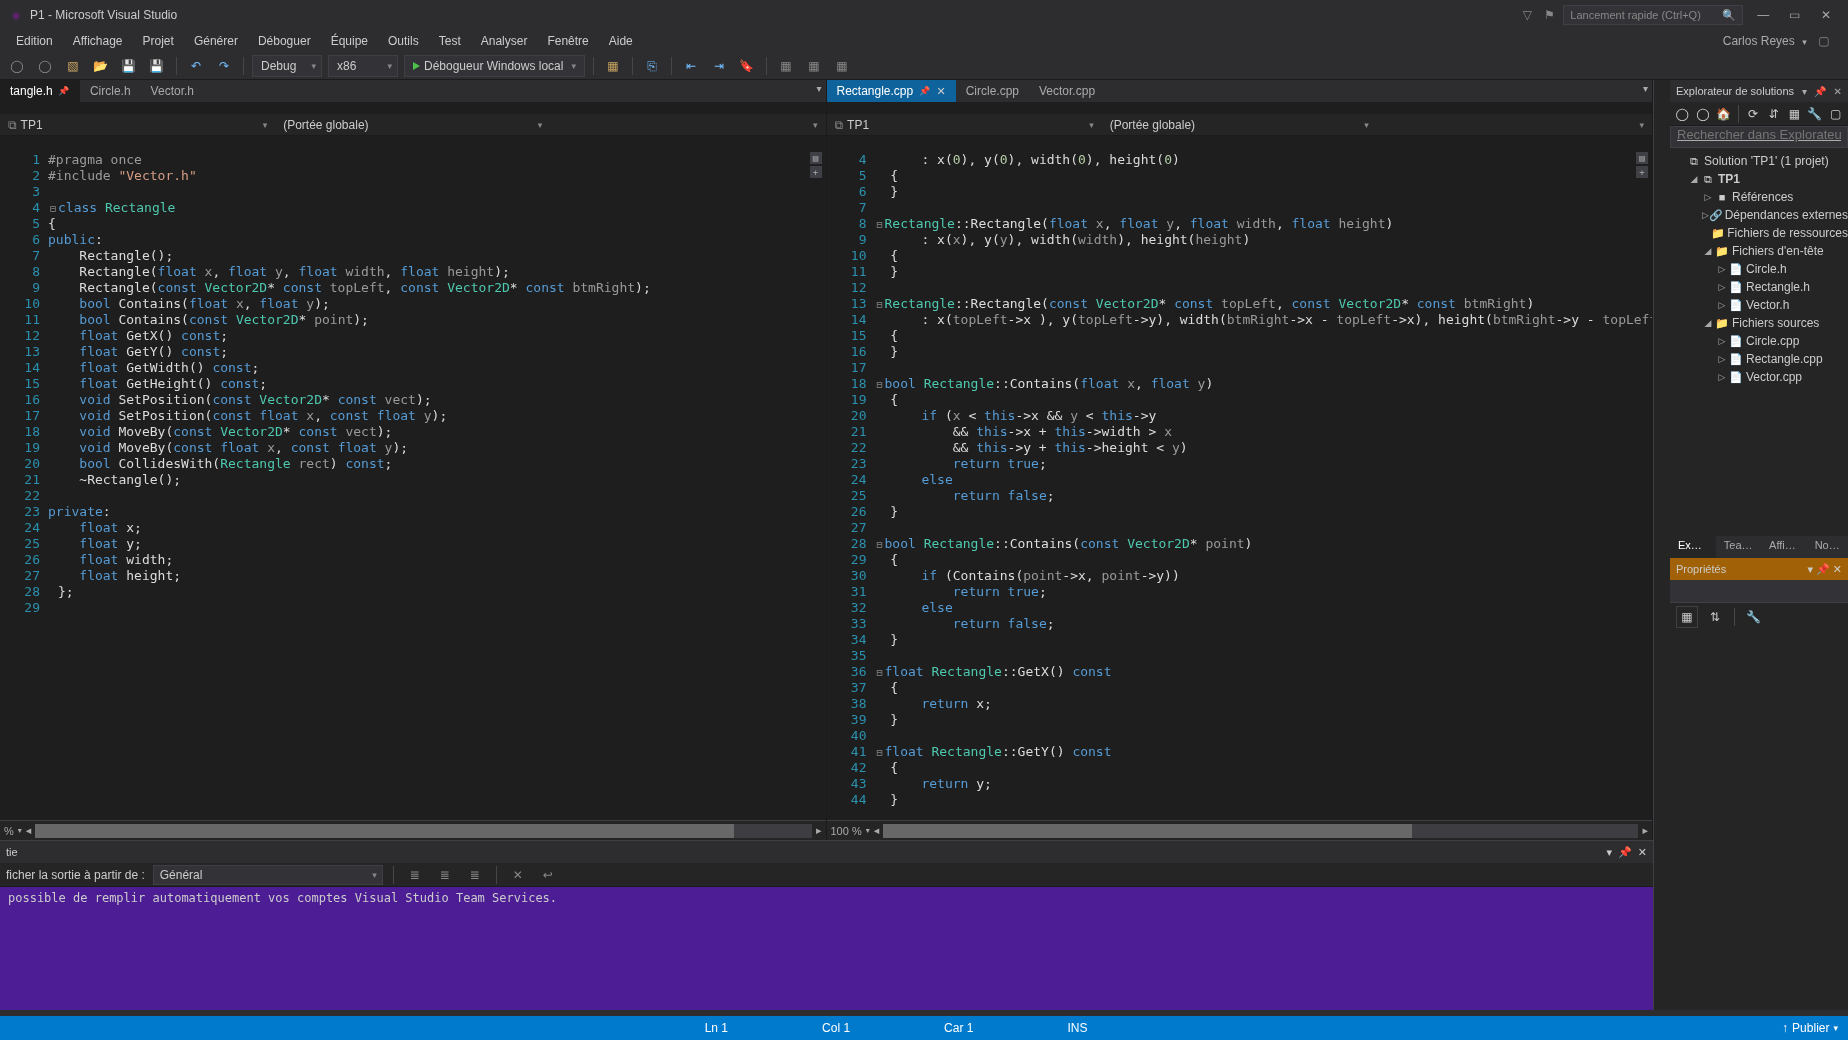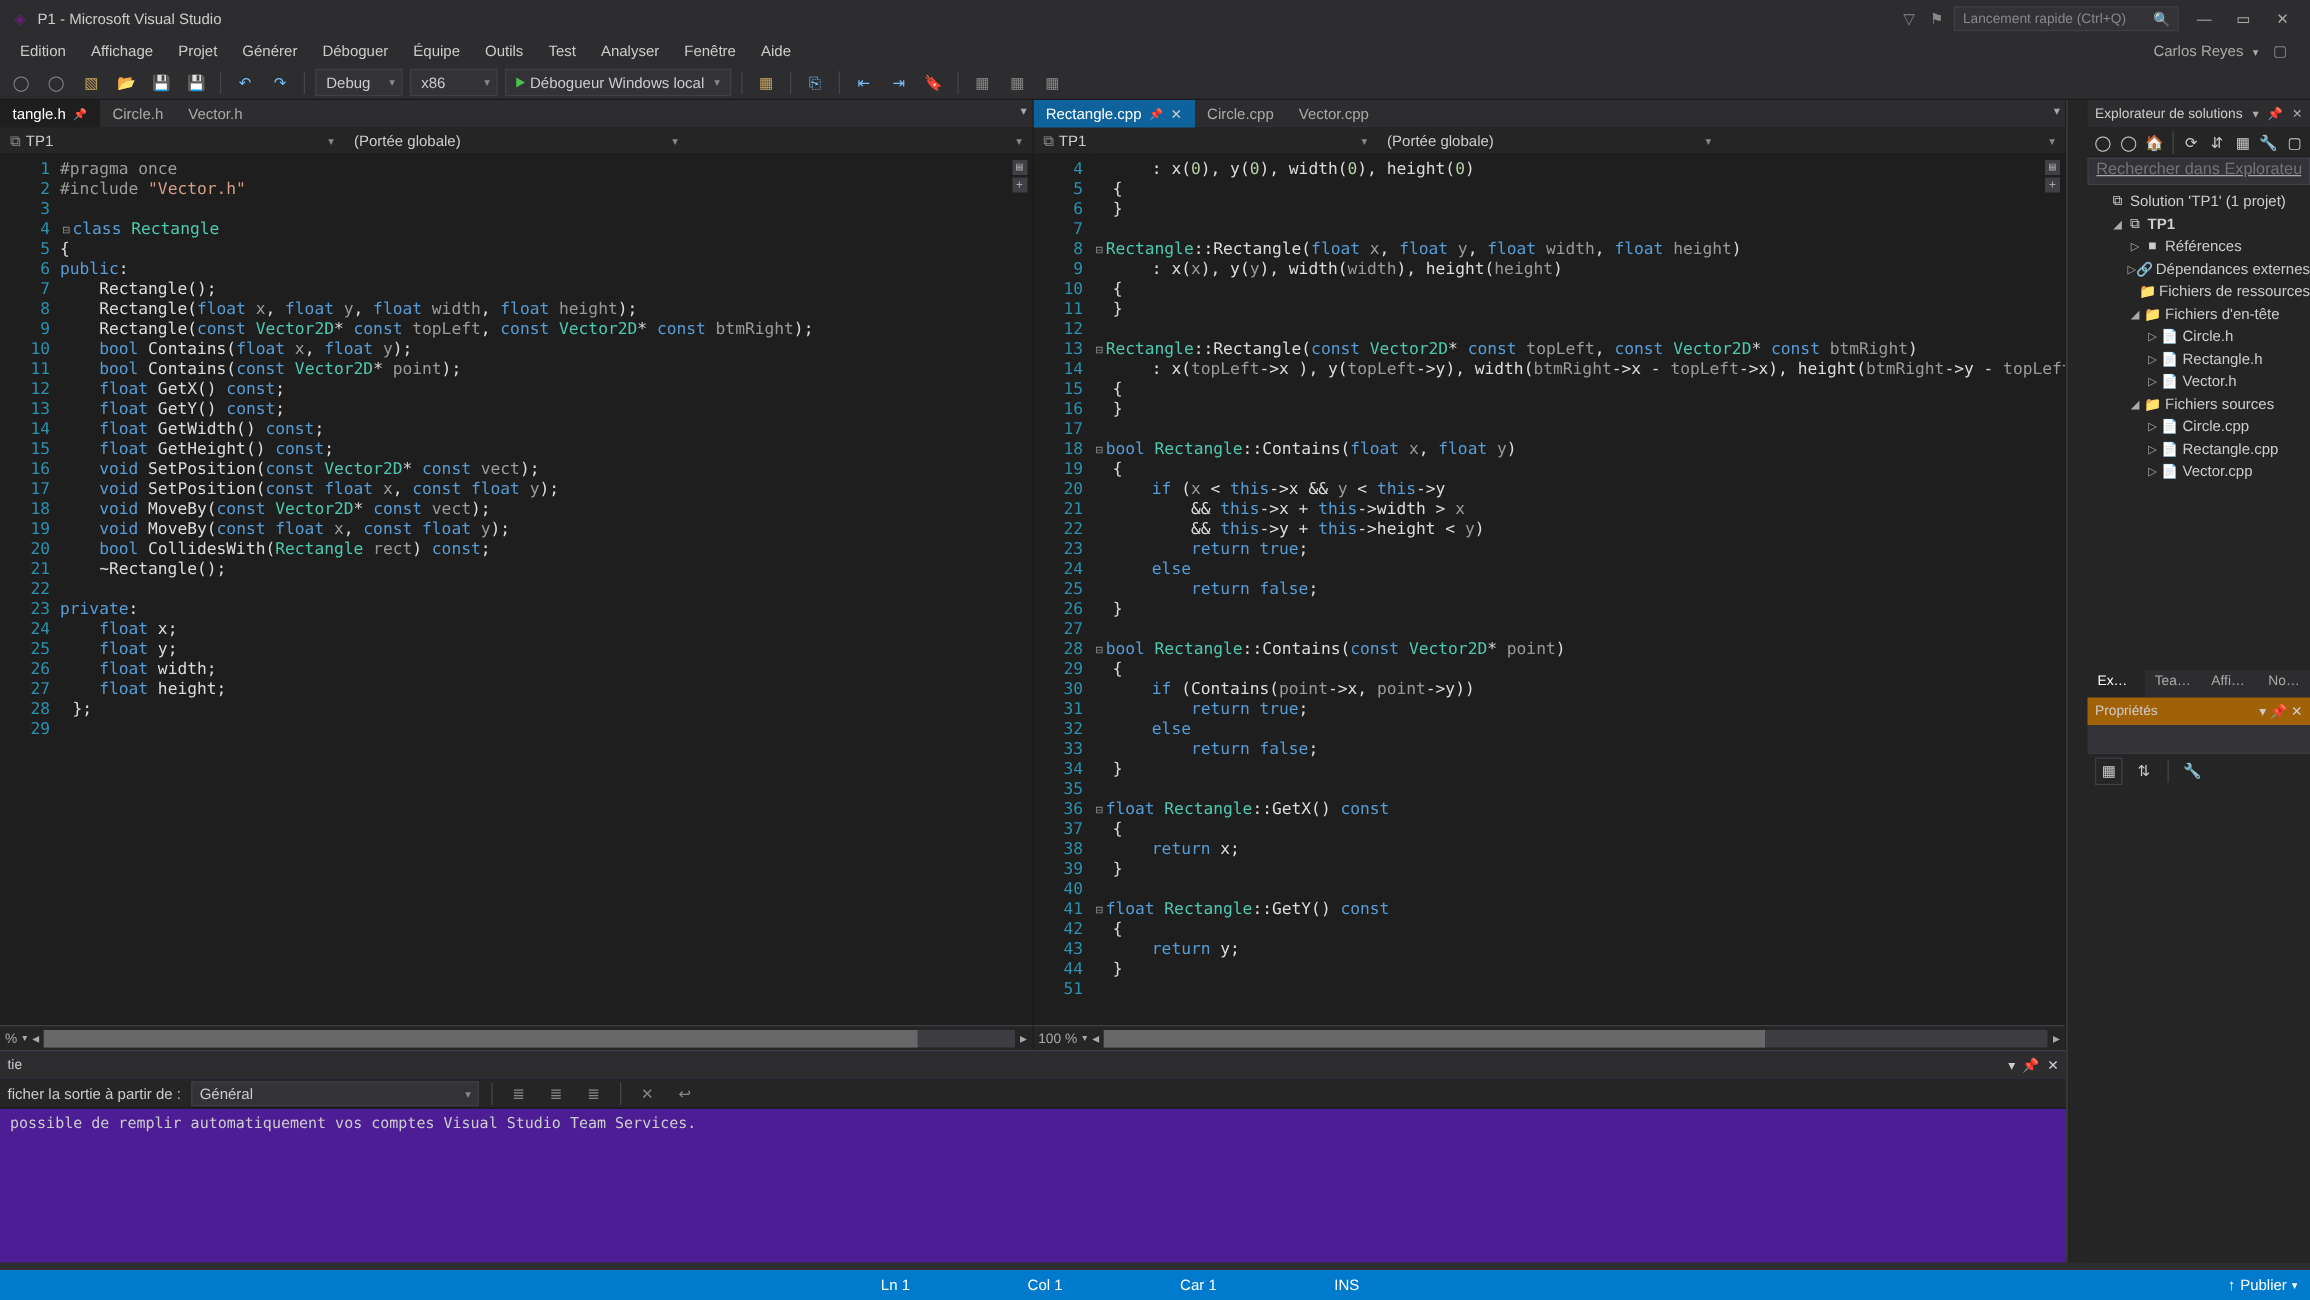--- a/index.html
+++ b/index.html
@@ -17,21 +17,21 @@
 .toolbar { height:28px; background:#2d2d30; border-bottom:1px solid #1b1b1c; display:flex; align-items:center; padding:0 6px; gap:6px; }
 .tb-btn { width:22px; height:22px; display:inline-flex; align-items:center; justify-content:center; cursor:pointer; }
 .tb-combo { height:22px; background:#333337; border:1px solid #3f3f46; color:#ccc; padding:0 18px 0 8px; font-size:12px; position:relative; display:flex; align-items:center; min-width:70px; }
 .tb-combo::after { content:"▾"; position:absolute; right:5px; font-size:9px; color:#888; }
 .tb-sep { width:1px; height:18px; background:#46464a; margin:0 2px; }
 .debug-btn { display:flex; align-items:center; gap:4px; height:22px; background:#333337; border:1px solid #3f3f46; padding:0 8px; cursor:pointer; }
 .play-tri { width:0; height:0; border-left:7px solid #4ec14c; border-top:4px solid transparent; border-bottom:4px solid transparent; }
 .main { position:absolute; top:80px; left:0; right:0; bottom:30px; display:flex; }
 .editors { flex:1; display:flex; flex-direction:column; min-width:0; }
 .editor-row { flex:1; display:flex; min-height:0; }
-.editor-pane { flex:1; display:flex; flex-direction:column; min-width:0; border-right:1px solid #1b1b1c; background:#1e1e1e; }
+.editor-pane { flex:1; display:flex; flex-direction:column; min-width:0; border-right:1px solid #1b1b1c; background:#1e1e1e;gap:12px; }
 .tabs { height:22px; background:#2d2d30; display:flex; align-items:flex-end; position:relative; }
 .tab { height:22px; padding:0 10px; display:flex; align-items:center; gap:6px; color:#aaa; cursor:pointer; font-size:12px; }
 .tab.active { background:#1e1e1e; color:#fff; }
 .tab.pinned { background:#0e639c; color:#fff; }
 .tab .pin { font-size:9px; color:#ccc; }
 .tab .x { font-size:11px; color:#ccc; }
 .tabs .dd { position:absolute; right:4px; top:3px; color:#aaa; cursor:pointer; font-size:10px; }
 .scope-bar { height:22px; background:#252526; display:flex; align-items:center; border-bottom:1px solid #1b1b1c; }
 .scope-combo { flex:1; height:20px; padding:0 8px; font-size:12px; color:#ccc; position:relative; display:flex; align-items:center; }
 .scope-combo::after { content:"▾"; position:absolute; right:8px; font-size:9px; color:#888; }

